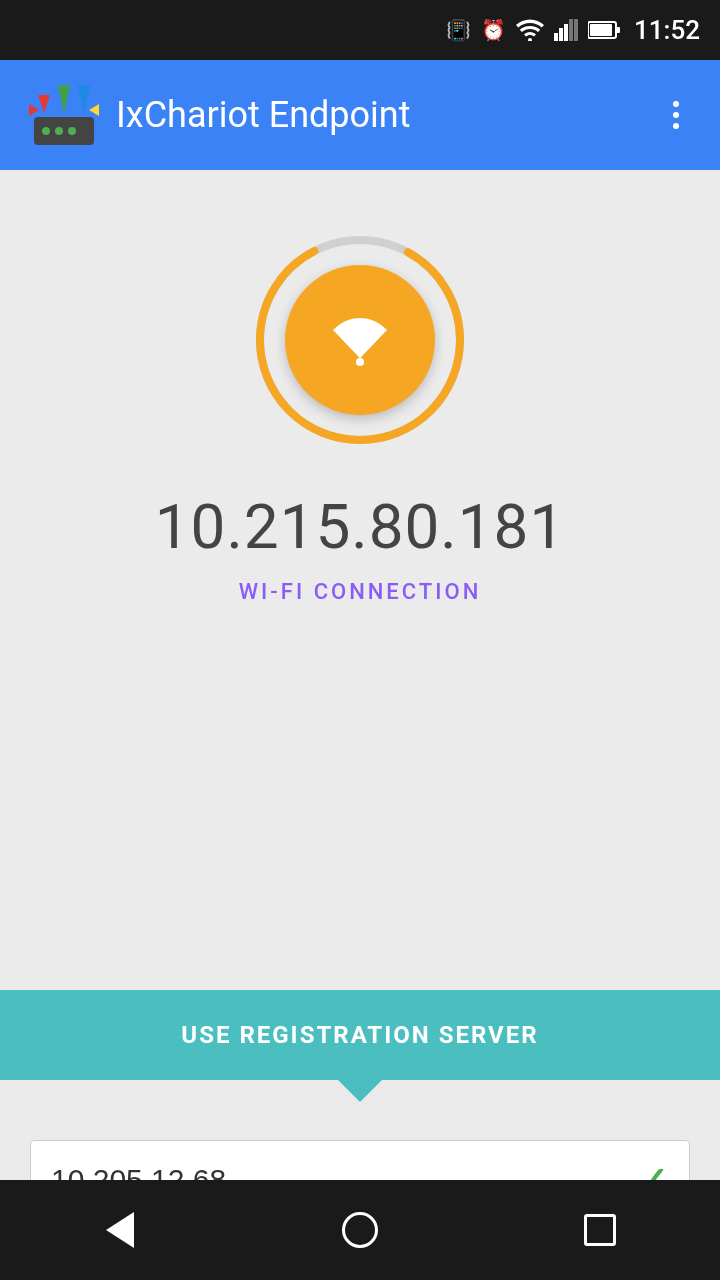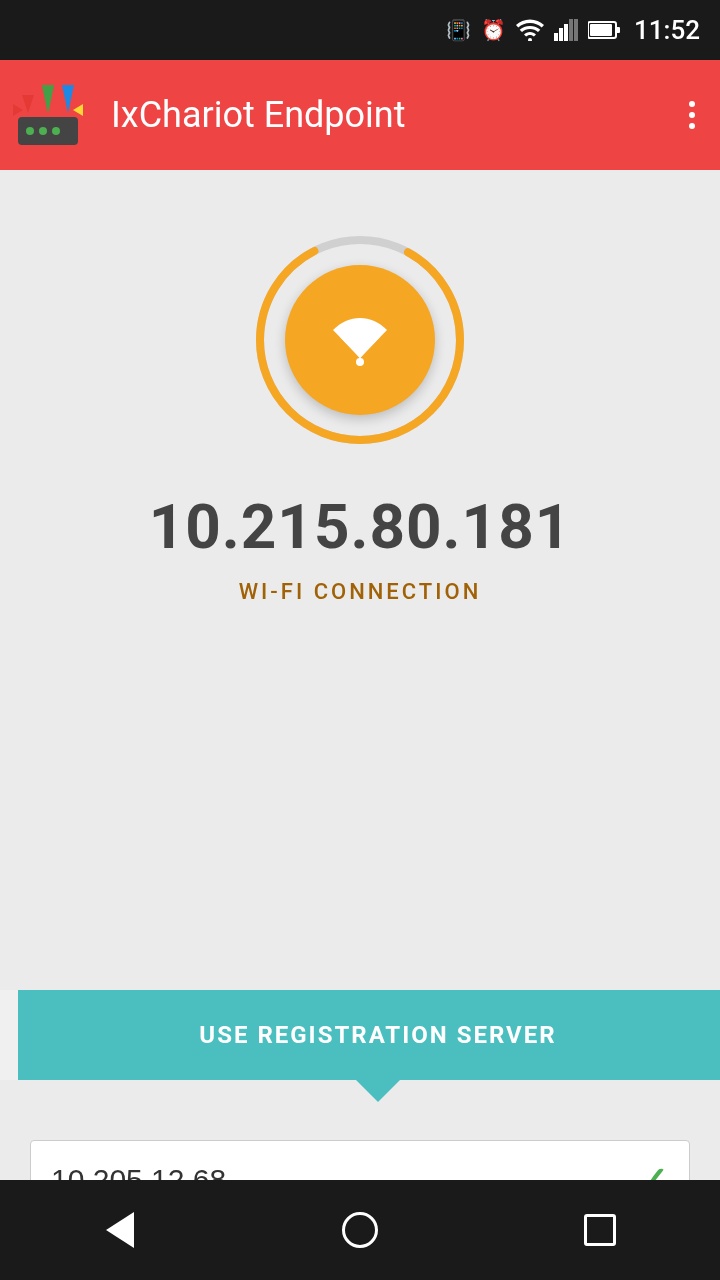--- a/index.html
+++ b/index.html
@@ -38,25 +38,25 @@
     }
     .status-icon {
       color: white;
       font-size: 20px;
     }
 
     
     .app-bar {
       width: 720px;
       height: 110px;
-      background: #ef4444;
-      display: flex;
-      align-items: center;
-      padding: 0 8px;
-      gap: 23px;
+      background: #3b82f6;
+      display: flex;
+      align-items: center;
+      padding: 0 24px;
+      gap: 12px;
     }
     .app-logo {
       width: 80px;
       height: 80px;
       flex-shrink: 0;
     }
     .app-title {
       color: white;
       font-size: 36px;
       font-weight: 400;
@@ -118,35 +118,34 @@
       align-items: center;
       justify-content: center;
       box-shadow: 0 4px 12px rgba(0,0,0,0.2);
       cursor: pointer;
     }
 
     
     .ip-address {
       color: #444;
       font-size: 62px;
-      font-weight: 700;
+      font-weight: 400;
       letter-spacing: 1px;
       margin-bottom: 16px;
     }
     .connection-type {
-      color: #a16207;
+      color: #8b5cf6;
       font-size: 22px;
       font-weight: 500;
       letter-spacing: 3px;
     }
 
     
     .registration-section {
       width: 588px;
-      padding-left: 18px;
     }
     .registration-banner {
       width: 720px;
       height: 90px;
       background: #4bbfbf;
       display: flex;
       align-items: center;
       justify-content: center;
       position: relative;
     }

